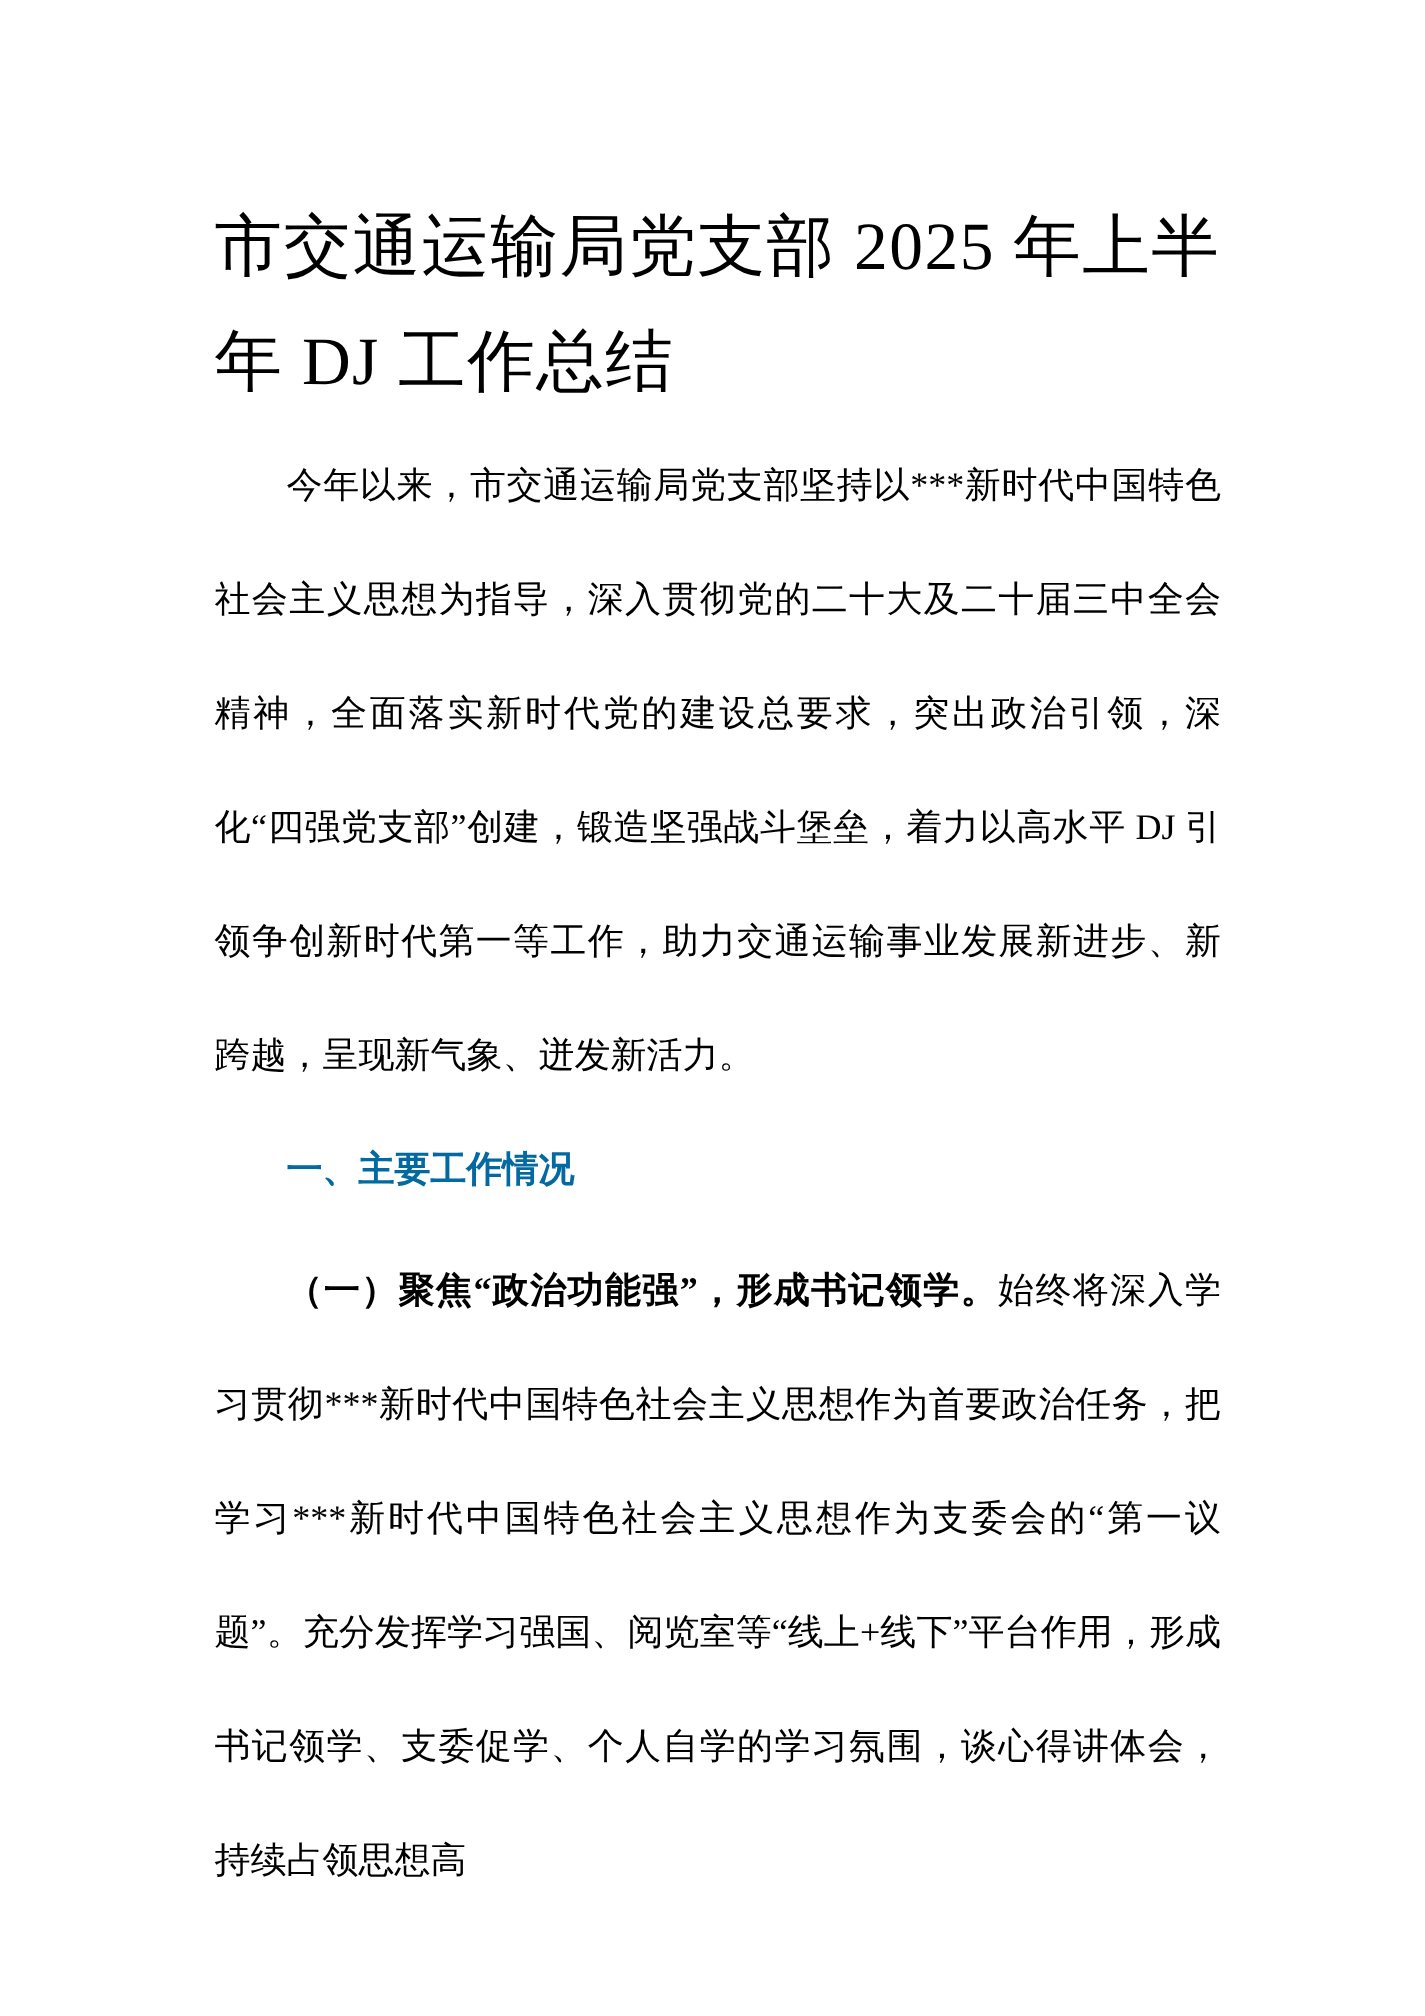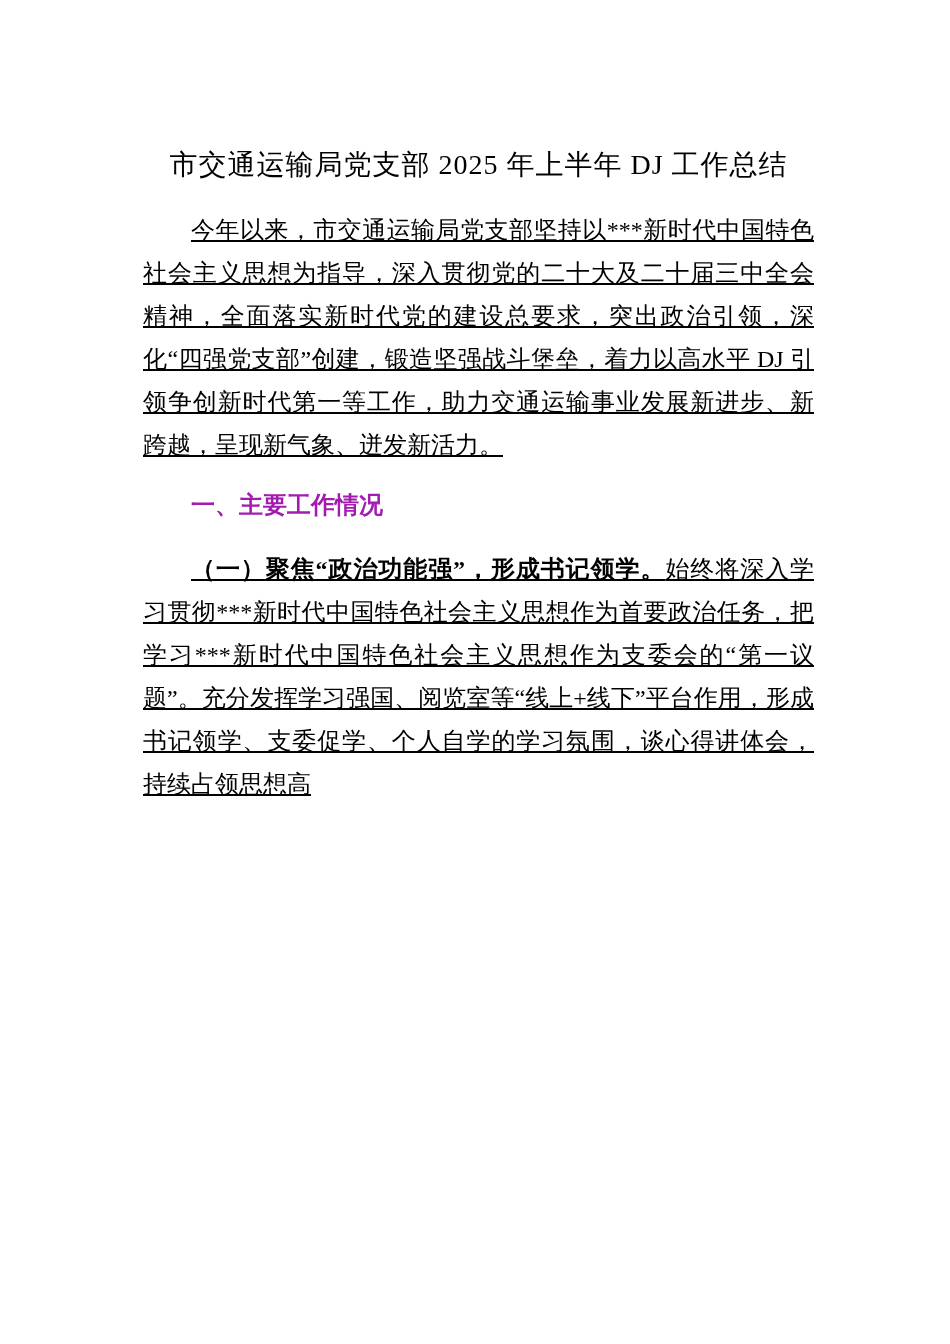--- a/index.html
+++ b/index.html
@@ -14,43 +14,42 @@
     height: 1344px;
     margin: 0 auto;
     background: #ffffff;
     color: #000000;
     padding: 126px 136px 0 143px;
     font-family: "Liberation Serif", "DejaVu Serif", serif;
     overflow: hidden;
   }
   .doc-title {
     margin: 0;
-    font-size: 28px;
+    font-size: 45px;
     font-weight: 400;
     line-height: 77px;
-    text-align: center;
+    text-align: left;
     letter-spacing: 1px;
   }
   .para {
     margin: 6px 0 0 0;
     font-size: 24px;
-    line-height: 43px;
+    line-height: 76px;
     text-align: justify;
     text-justify: inter-ideograph;
     text-indent: 48px;
-    text-decoration: underline;
   }
   .section-heading {
     margin: 0;
     font-family: "Liberation Sans", "DejaVu Sans", sans-serif;
     font-size: 24px;
     font-weight: 700;
     line-height: 75px;
     text-indent: 48px;
-    color: #a21caf;
+    color: #0369a1;
   }
   .subsection-lead {
     font-weight: 700;
   }
 </style>
 </head>
 <body>
 
 <div class="page">
   <h1 class="doc-title">市交通运输局党支部 2025 年上半年 DJ 工作总结</h1>

